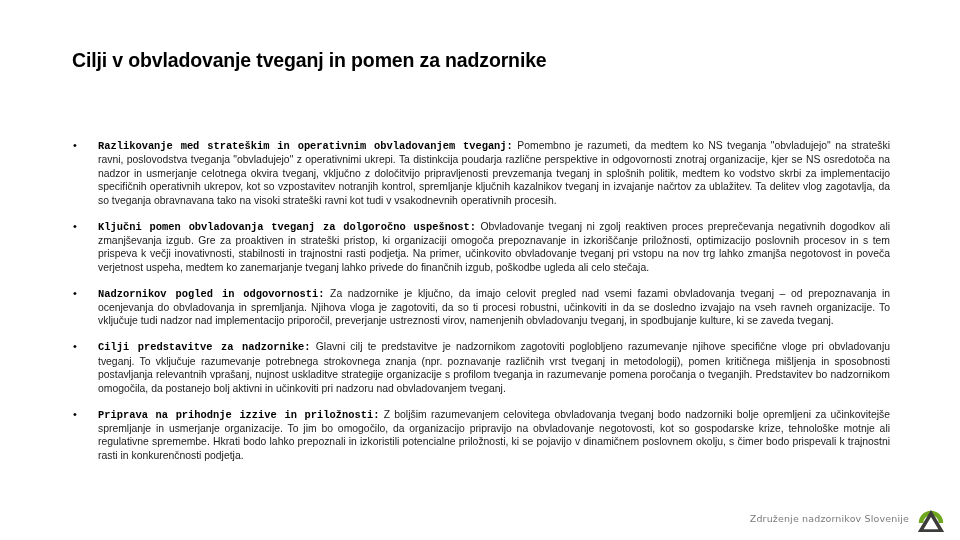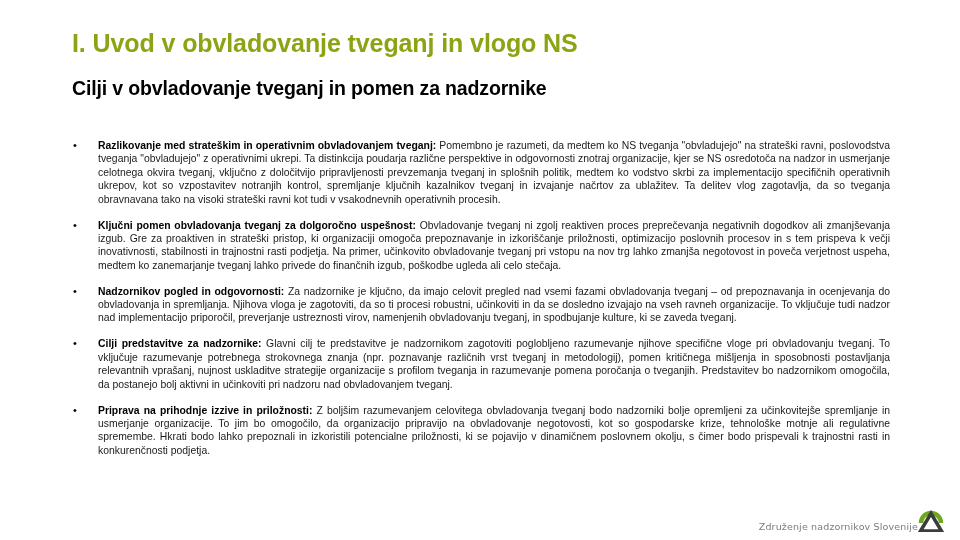--- a/index.html
+++ b/index.html
@@ -85,29 +85,31 @@
     line-height: 13.4px;
     text-align: justify;
     text-justify: inter-word;
     color: #1a1a1a;
     hyphens: none;
   }
 
   .bullet-lead {
     font-weight: bold;
     color: #000000;
+    font-family: Liberation Mono, monospace;
   }
 
   
   .footer {
     position: absolute;
     right: 16px;
     bottom: 8px;
     display: flex;
-    align-items: flex-end;
+    align-items: center;
+    gap: 9px;
   }
 
   .footer-text {
     font-size: 9.5px;
     color: #7b7b7b;
     letter-spacing: 0.15px;
     font-family: "DejaVu Sans", sans-serif;
     white-space: nowrap;
   }
 
@@ -116,21 +118,20 @@
     height: 27px;
     display: block;
   }
 </style>
 </head>
 <body>
 
 <div class="slide">
 
   <div class="title-block">
-    <h1 class="slide-title">I. Uvod v obvladovanje tveganj in vlogo NS</h1>
     <h2 class="slide-subtitle">Cilji v obvladovanje tveganj in pomen za nadzornike</h2>
   </div>
 
   <div class="body-block">
 
     <div class="bullet">
       <span class="bullet-marker">•</span>
       <div class="bullet-text"><span class="bullet-lead">Razlikovanje med strateškim in operativnim obvladovanjem tveganj:</span><span> Pomembno je razumeti, da medtem ko NS tveganja "obvladujejo" na strateški ravni, poslovodstva tveganja "obvladujejo" z operativnimi ukrepi. Ta distinkcija poudarja različne perspektive in odgovornosti znotraj organizacije, kjer se NS osredotoča na nadzor in usmerjanje celotnega okvira tveganj, vključno z določitvijo pripravljenosti prevzemanja tveganj in splošnih politik, medtem ko vodstvo skrbi za implementacijo specifičnih operativnih ukrepov, kot so vzpostavitev notranjih kontrol, spremljanje ključnih kazalnikov tveganj in izvajanje načrtov za ublažitev. Ta delitev vlog zagotavlja, da so tveganja obravnavana tako na visoki strateški ravni kot tudi v vsakodnevnih operativnih procesih.</span></div>
     </div>
 

